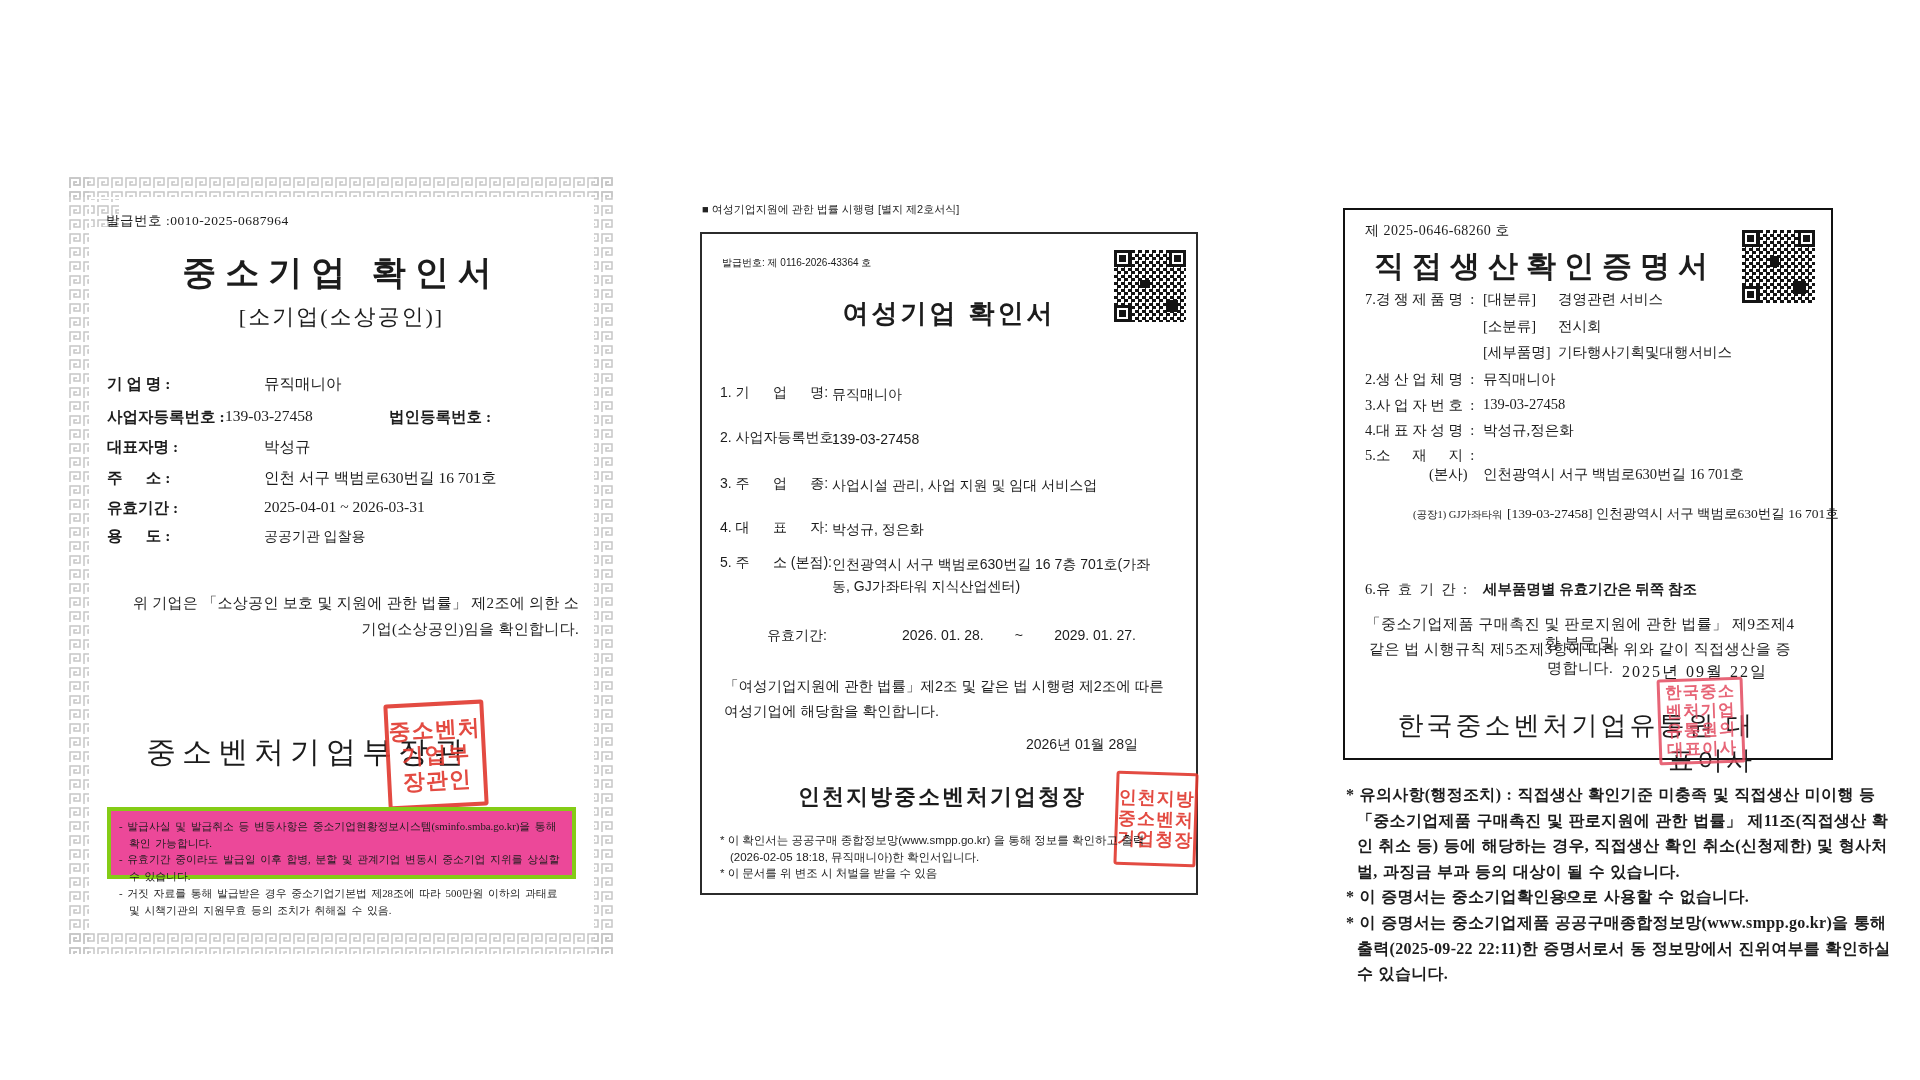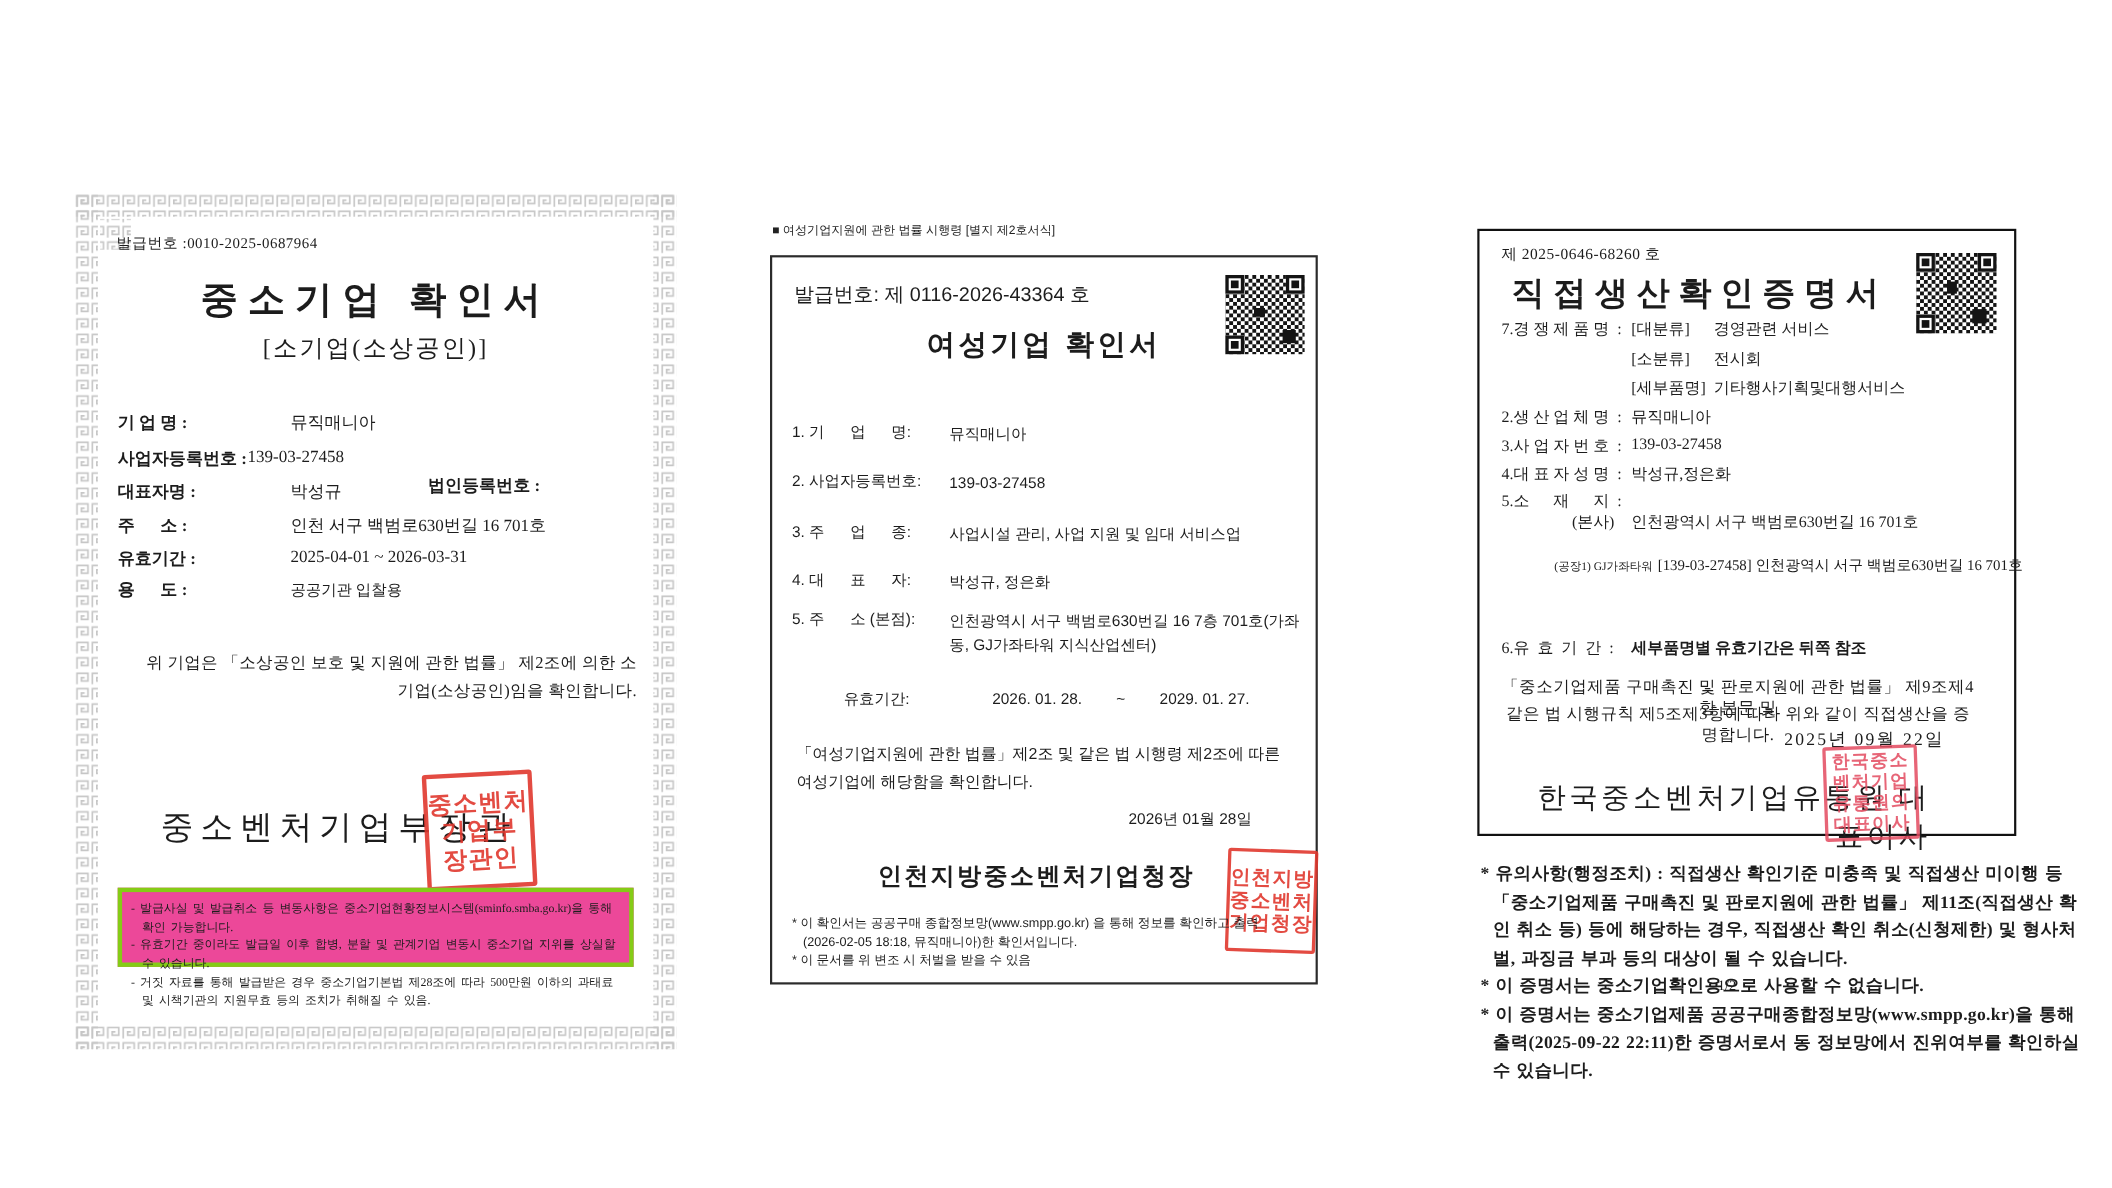--- a/index.html
+++ b/index.html
@@ -9,21 +9,21 @@
   .sans{font-family:"Liberation Sans","DejaVu Sans",sans-serif;}
 
   
   .ld{position:absolute;left:68px;top:176px;width:547px;height:778px;background:#fff;}
   .ld-issue{left:38px;top:36px;font-size:13.5px;letter-spacing:.5px;}
   .ld-title{left:0;top:74px;width:100%;text-align:center;font-size:34px;font-weight:700;letter-spacing:9px;}
   .ld-sub{left:0;top:126px;width:100%;text-align:center;font-size:22px;letter-spacing:2px;}
   .ld .row{position:absolute;left:39px;display:flex;font-size:15.5px;}
   .ld .row .lb{width:118px;font-weight:700;white-space:pre;}
   .ld .row .vl{white-space:pre;}
-  .ld .lb2{position:absolute;left:282px;top:0;font-weight:700;white-space:pre;margin-top:24px;}
+  .ld .lb2{position:absolute;left:282px;top:0;font-weight:700;white-space:pre;}
   .ld-stmt{left:39px;top:415px;width:472px;font-size:15px;line-height:1.7;text-indent:12px;letter-spacing:.3px;text-align:right;}
   .ld-date{left:0;top:485px;width:100%;text-align:center;font-size:15px;letter-spacing:2px;}
   .ld-signer{left:40px;top:556px;width:400px;text-align:center;font-size:30px;letter-spacing:6px;}
   .ld-box{left:39px;top:631px;width:469px;height:72px;border:4px solid #84cc16;background:#ec4899;
           padding:7px 8px 0 8px;box-sizing:border-box;}
   .ld-box .nt{font-size:10.8px;line-height:1.55;word-spacing:2px;padding-left:10px;text-indent:-10px;}
 
   
   .stamp{position:absolute;border:4px solid #e0382e;color:#e0382e;font-weight:700;
          display:flex;flex-direction:column;justify-content:center;align-items:center;
@@ -31,23 +31,23 @@
   .stamp .sl{line-height:1.15;letter-spacing:1px;}
   .st-left{left:318px;top:526px;width:92px;height:98px;font-size:22px;transform:rotate(-3deg);}
   .st-mid{left:413px;top:538px;width:76px;height:88px;font-size:18px;border-width:3px;transform:rotate(2deg);}
   .st-right{left:313px;top:468px;width:80px;height:80px;font-size:16.5px;border-width:3px;
             color:#e34b60;border-color:#e34b60;transform:rotate(-2deg);opacity:.85;}
 
   
   .md{position:absolute;left:700px;top:232px;width:498px;height:663px;background:#fff;
       border:2px solid #2b2b2b;box-sizing:border-box;font-family:"Liberation Sans","DejaVu Sans",sans-serif;}
   .md-ref{left:702px;top:202px;font-size:11px;color:#222;}
-  .md-issue{left:20px;top:22px;font-size:18px;}
+  .md-issue{left:20px;top:22px;font-size:10px;}
   .md-title{left:0;top:62px;width:100%;text-align:center;font-size:26px;font-weight:700;letter-spacing:3px;}
-  .md .row{position:absolute;left:18px;display:flex;font-size:14px;gap:31px;}
+  .md .row{position:absolute;left:18px;display:flex;font-size:14px;}
   .md .row .lb{width:112px;white-space:pre;}
   .md .row .vl{width:330px;white-space:pre-wrap;line-height:1.55;}
   .md-val{left:65px;top:393px;display:flex;font-size:14px;}
   .md-val .lb{width:135px;}
   .md-val .vl{white-space:pre;}
   .md-stmt{left:22px;top:440px;width:450px;font-size:14.5px;line-height:1.75;}
   .md-date{left:280px;top:502px;width:200px;text-align:center;font-size:14px;}
   .md-signer{left:60px;top:548px;width:360px;text-align:center;font-size:22px;font-weight:700;letter-spacing:2px;}
   .md-notes{left:18px;top:598px;width:440px;font-size:11.5px;line-height:1.45;}
   .md-notes .nt{padding-left:10px;text-indent:-10px;}

